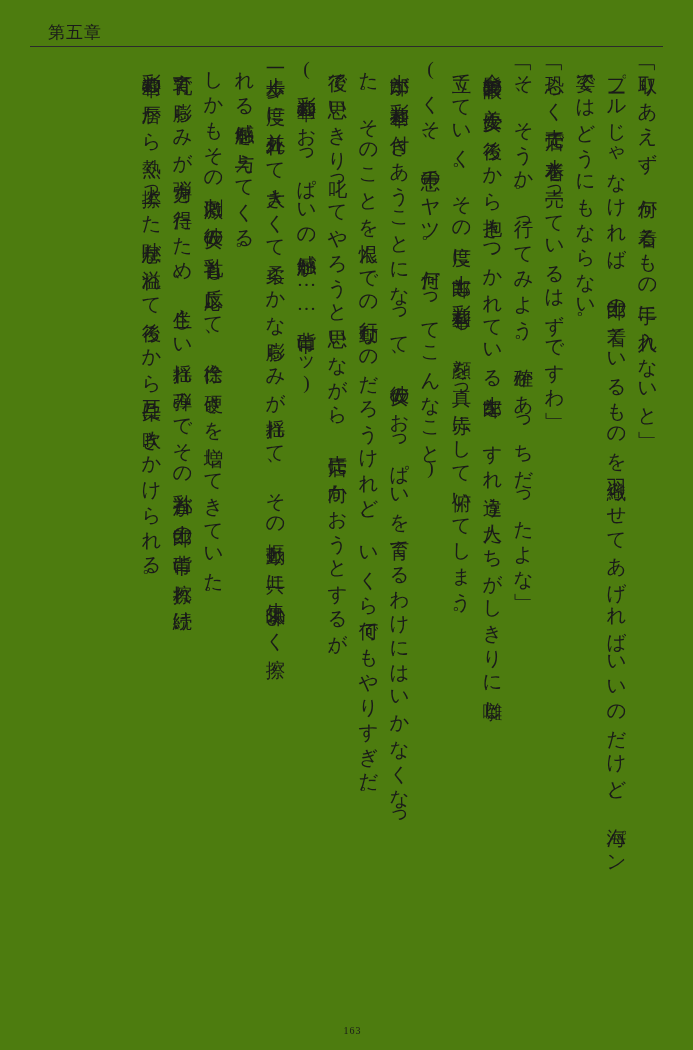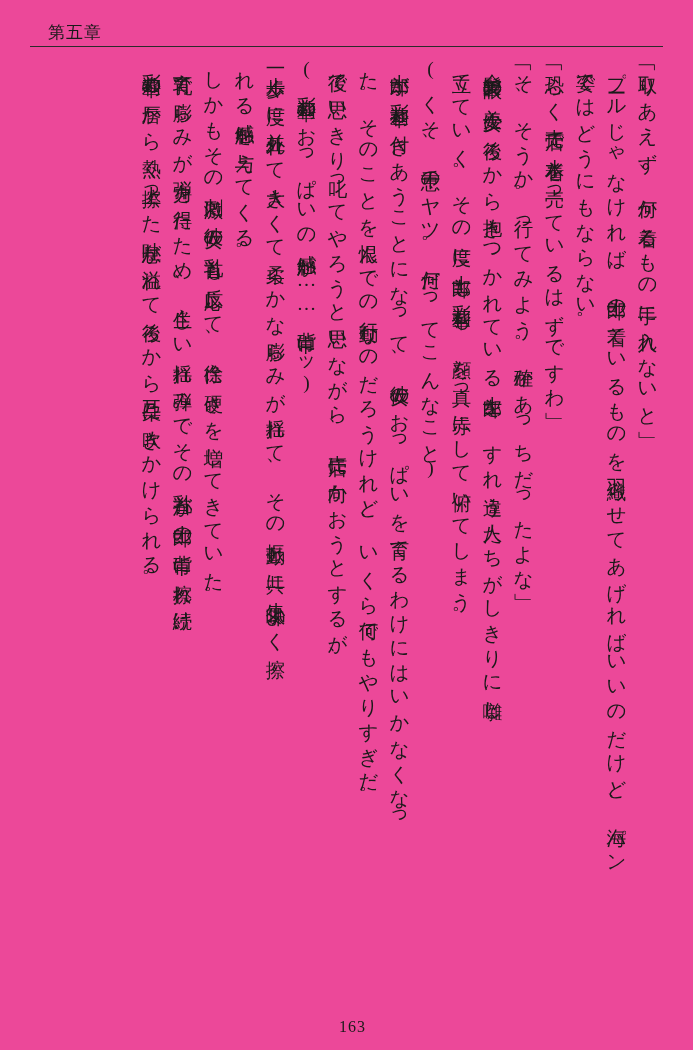--- a/index.html
+++ b/index.html
@@ -12,21 +12,21 @@
     height: 1050px;
     overflow: hidden;
     font-family: "Liberation Serif", "DejaVu Serif", serif;
     color: #1a1a1a;
   }
 
   .page {
     position: relative;
     width: 693px;
     height: 1050px;
-    background: #ec4899;
+    background: #4d7c0f;
     box-sizing: border-box;
     text-decoration: underline;
   }
 
   
   .page-header {
     position: absolute;
     top: 14px;
     left: 48px;
     right: 48px;
@@ -83,21 +83,21 @@
     font-family: "Liberation Serif", "DejaVu Serif", serif;
   }
 
   
   .page-footer {
     position: absolute;
     bottom: 14px;
     left: 12px;
     right: 0;
     text-align: center;
-    font-size: 16px;
+    font-size: 10px;
     letter-spacing: 1px;
     color: #1a1a1a;
     font-family: "Liberation Serif", "DejaVu Serif", serif;
   }
 </style>
 </head>
 <body>
 
 <div class="page">
 

